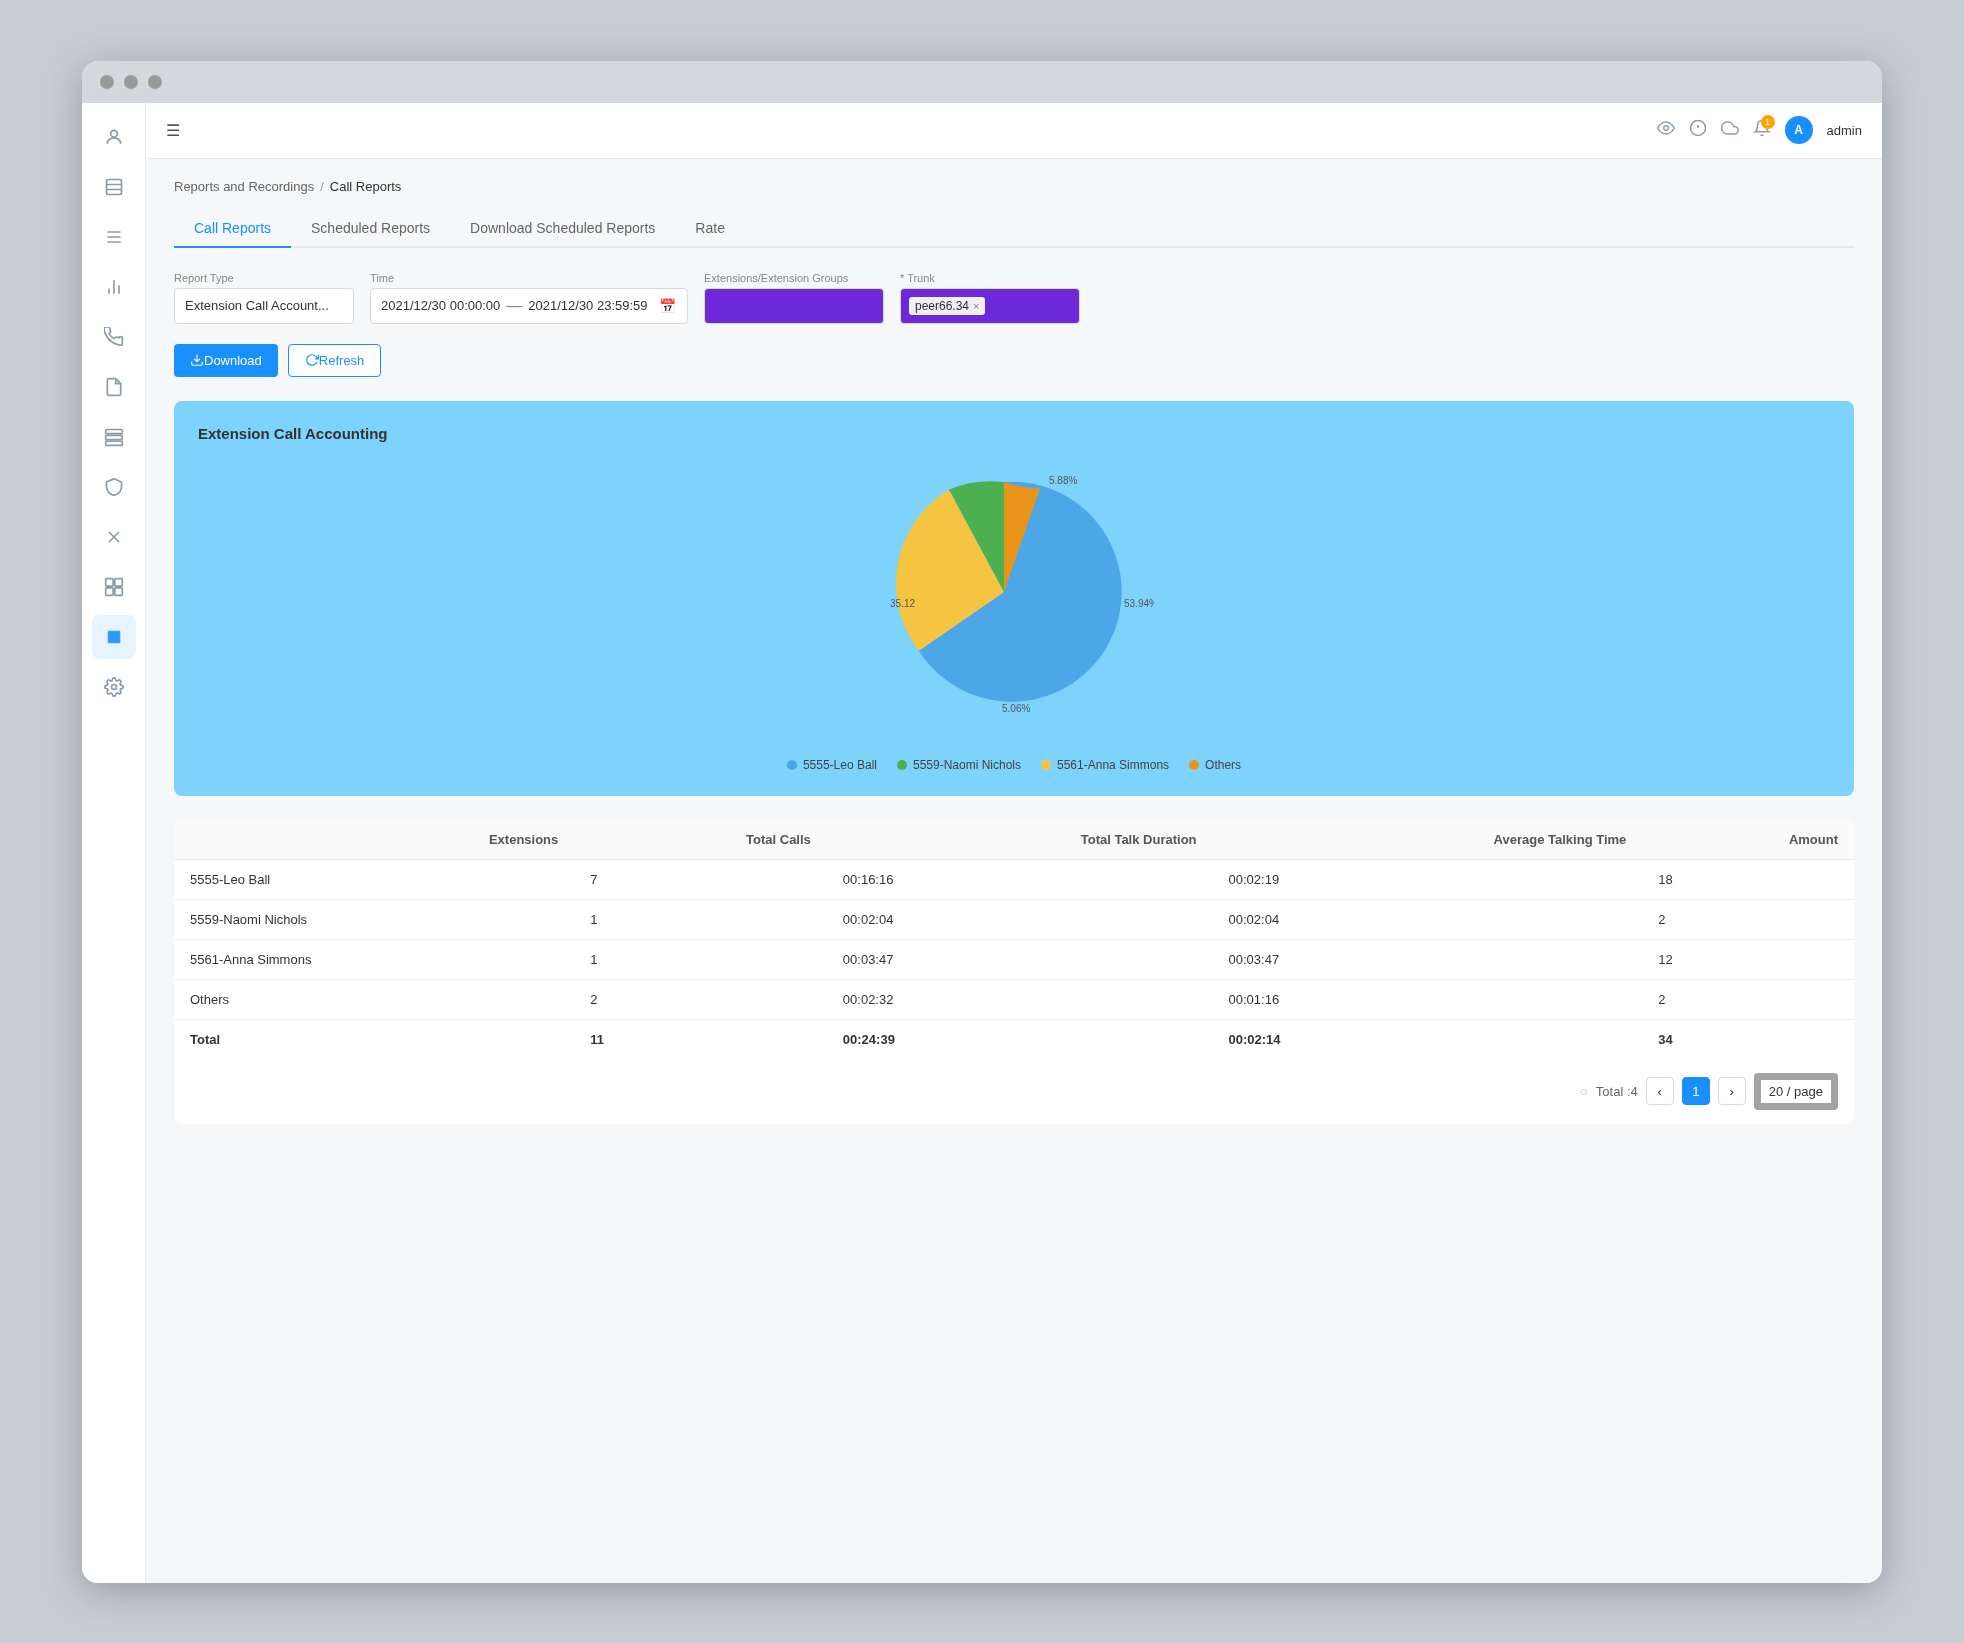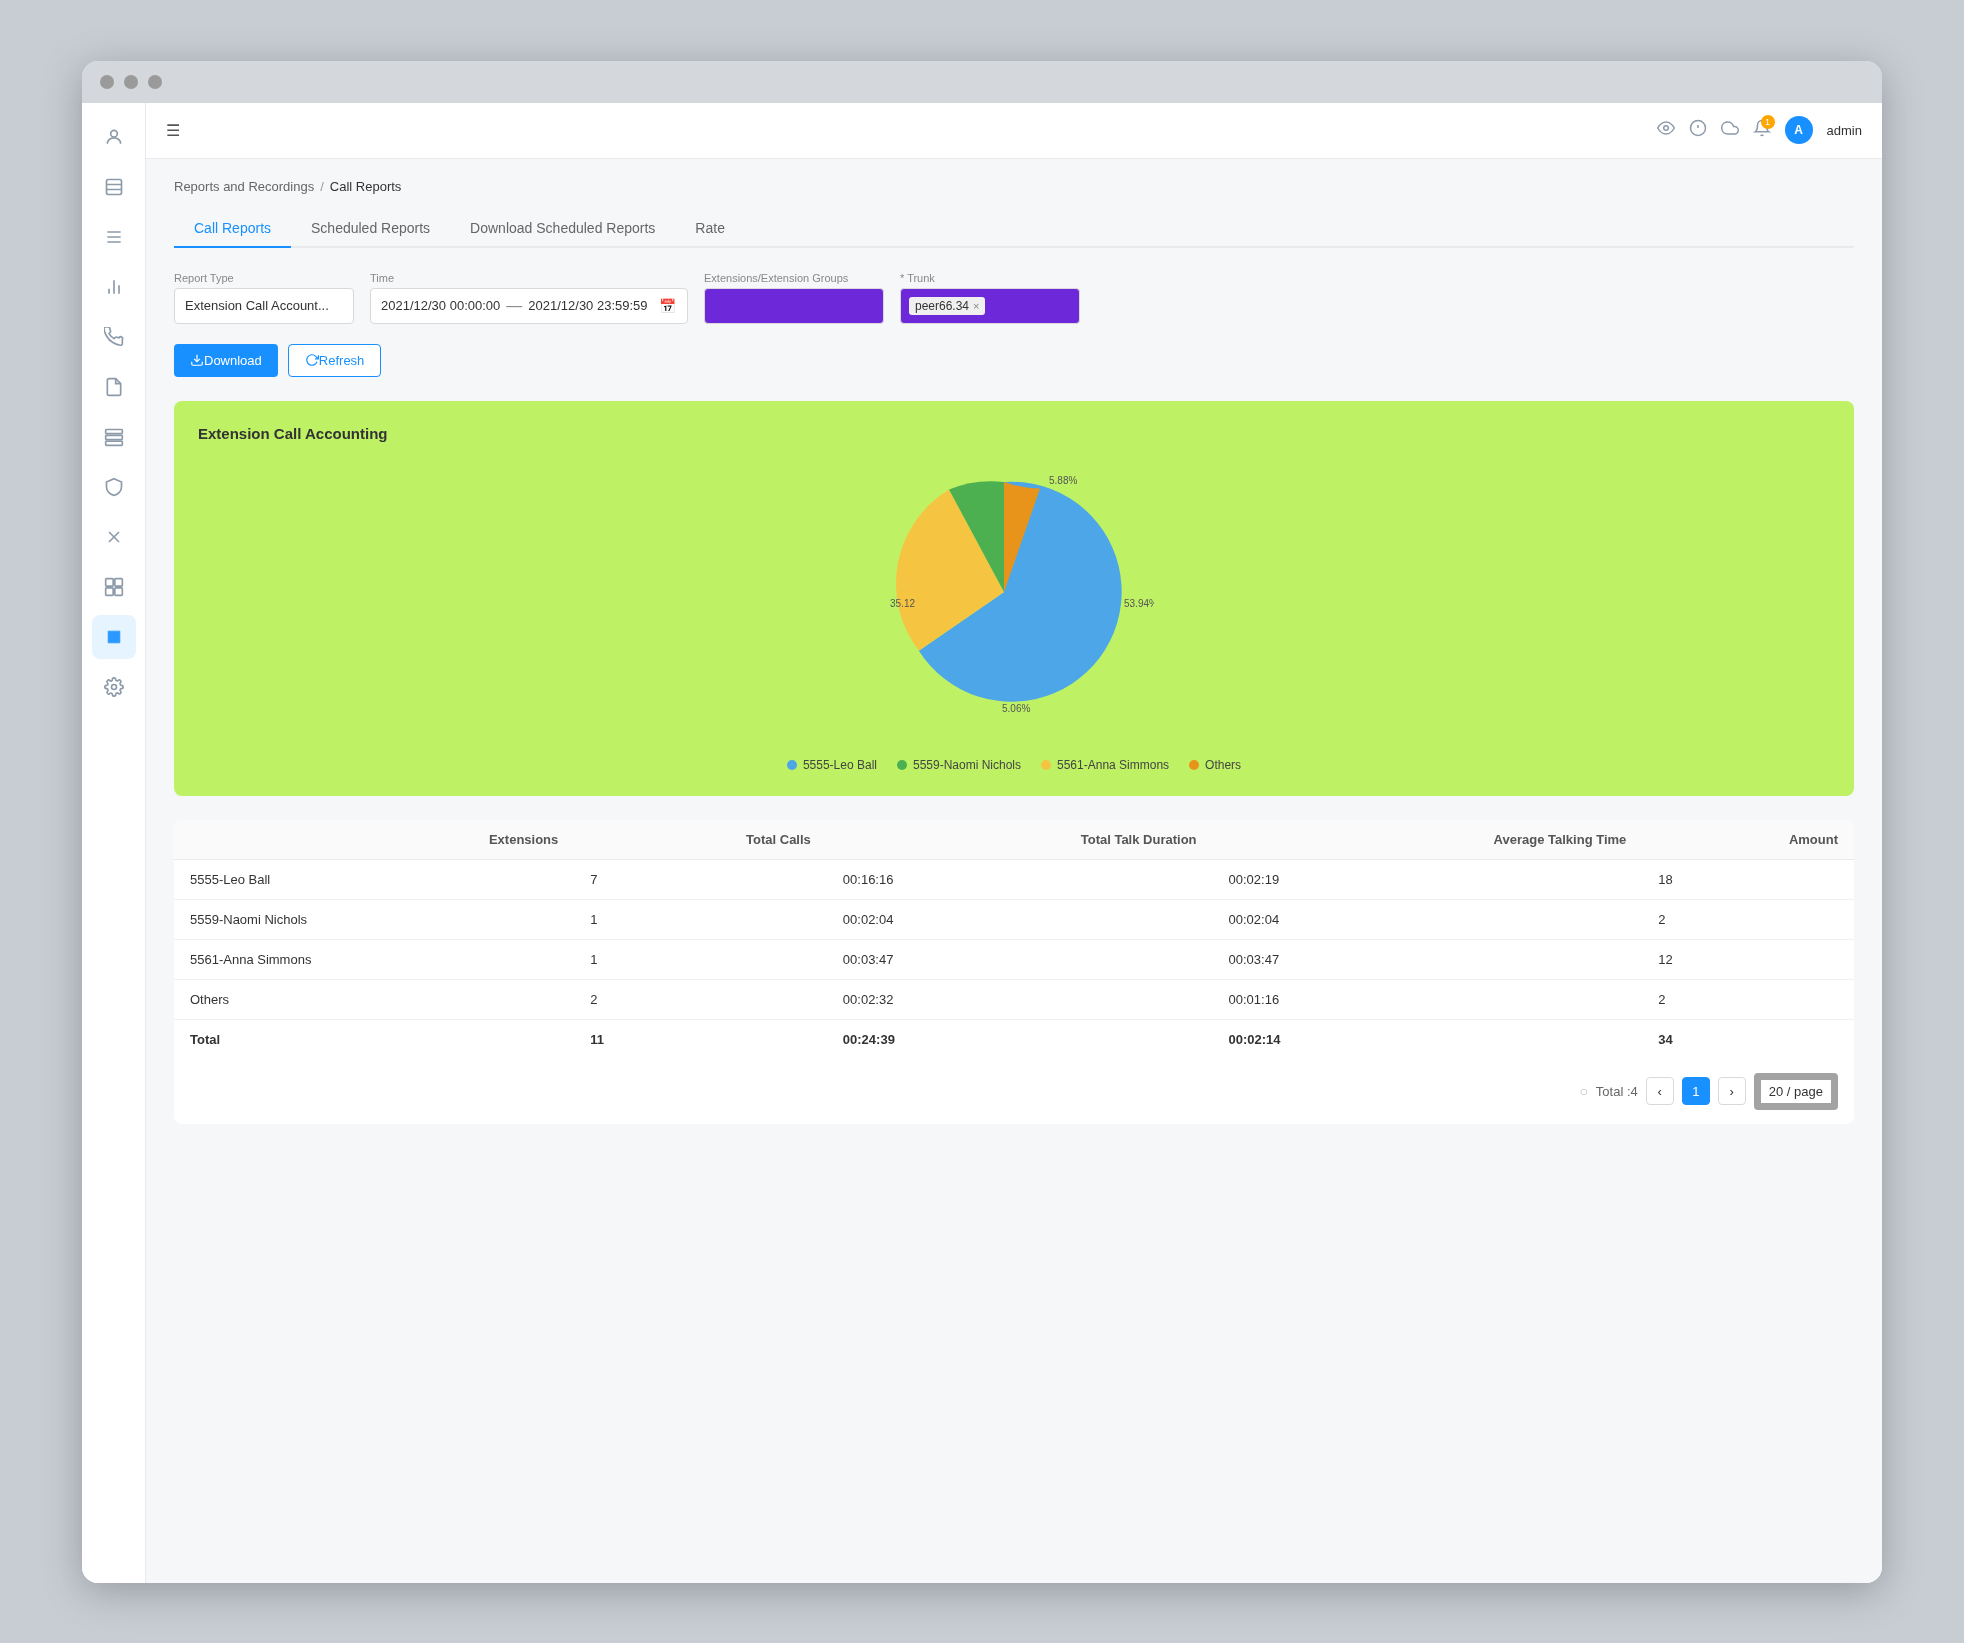--- a/index.html
+++ b/index.html
@@ -171,21 +171,21 @@
     .btn {
       padding: 8px 16px; border-radius: 4px;
       font-size: 13px; font-weight: 500;
       cursor: pointer; border: none;
       display: flex; align-items: center; 
     }
     .btn-primary { background: #1890ff; color: white; }
     .btn-outline { background: white; color: #1890ff; border: 1px solid #1890ff; }
     
     .chart-section {
-      background: #bef264;
+      background: #7dd3fc;
       border-radius: 8px;
       padding: 24px;
       margin-bottom: 24px;
     }
     .chart-title {
       font-size: 15px; font-weight: 600; color: #333;
       margin-bottom: 20px;
     }
     .chart-container {
       display: flex; justify-content: center; align-items: center;

